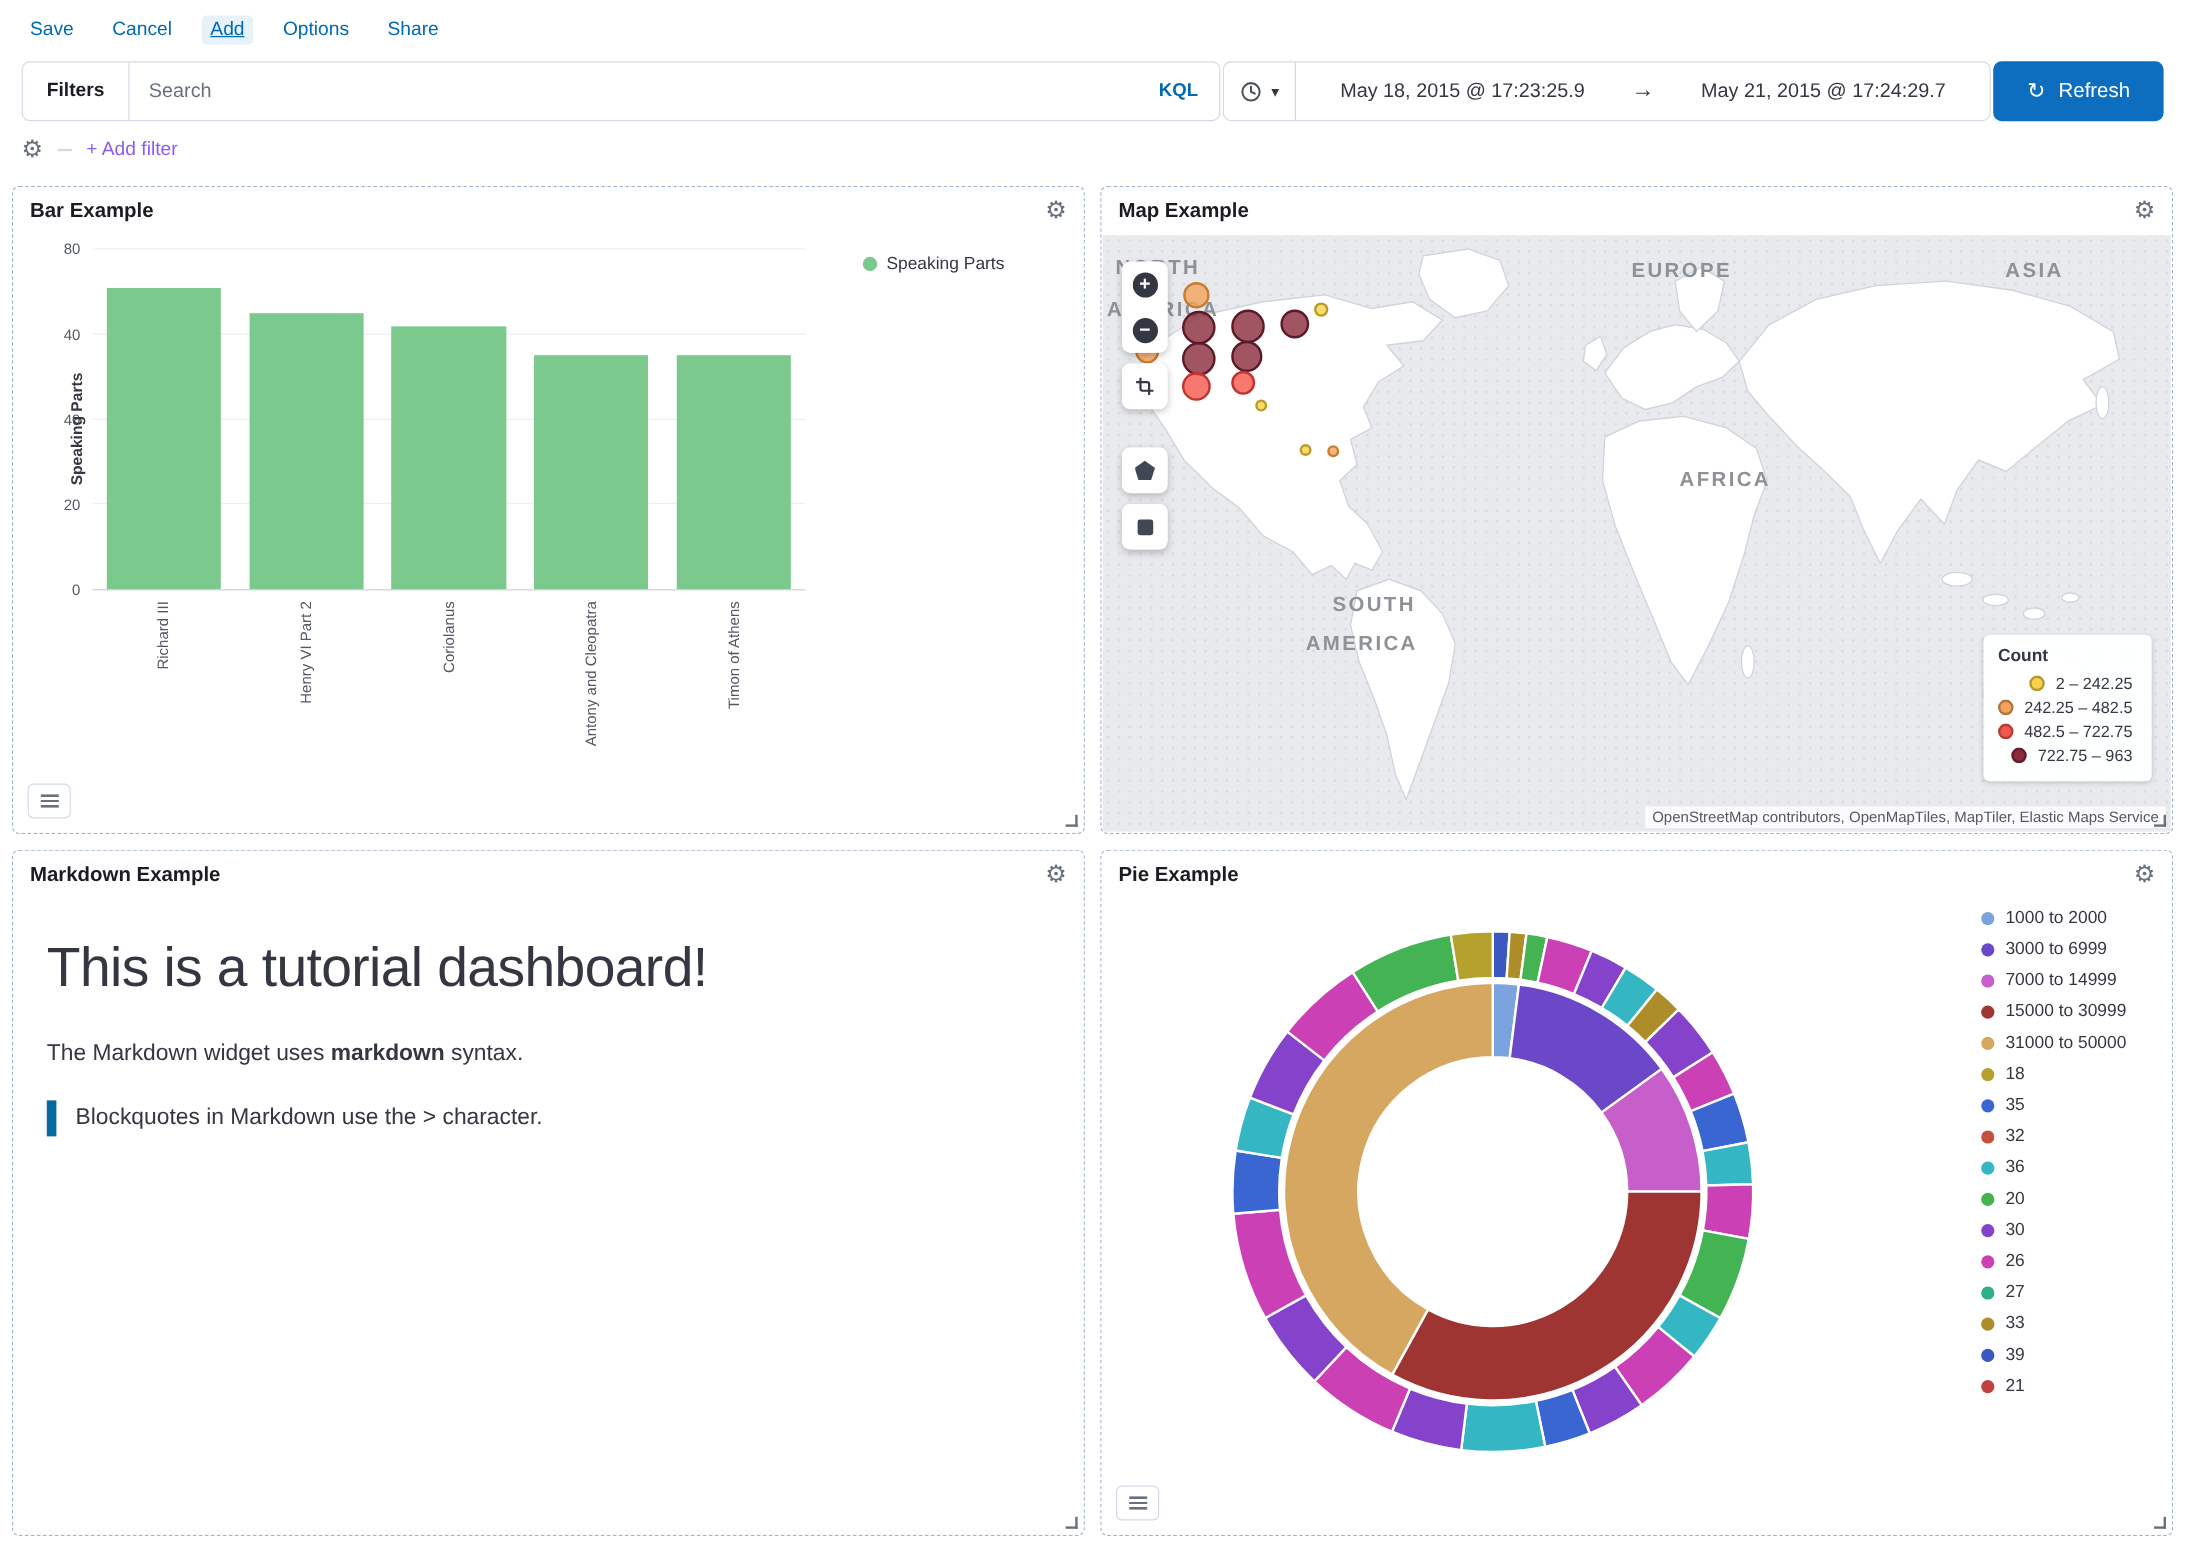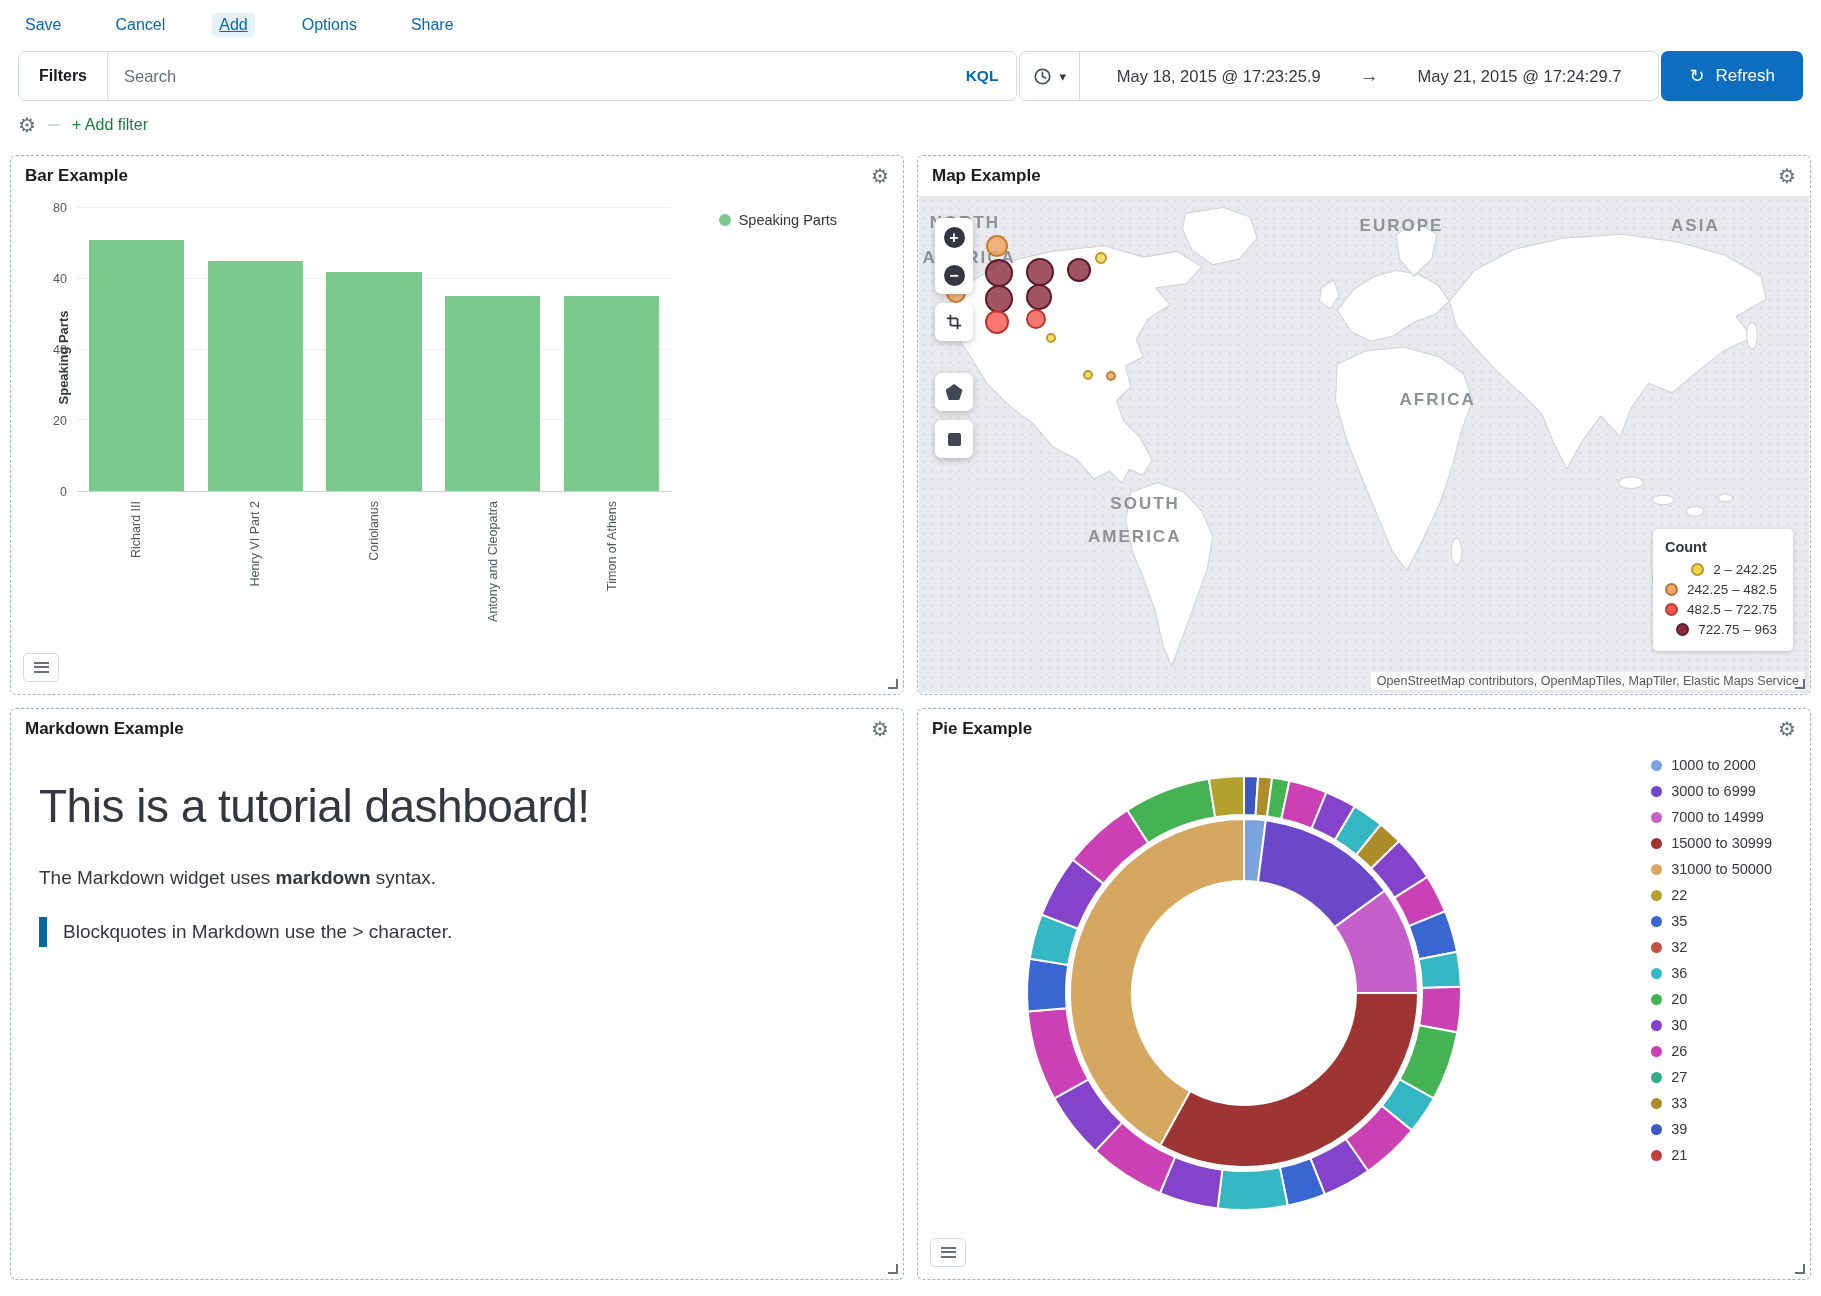--- a/index.html
+++ b/index.html
@@ -4,21 +4,21 @@
 <style>
   * { box-sizing: border-box; }
   html,body { margin:0; padding:0; overflow:hidden; }
   body {
     width:1821px; height:1296px;
     font-family:"Liberation Sans", sans-serif;
     background:#ffffff; color:#343741;
   }
 
   
-  .topnav { display:flex; gap:40px; padding:13px 18px 8px; align-items:flex-start; }
+  .topnav { display:flex; gap:18px; padding:13px 18px 8px; align-items:flex-start; }
   .topnav a { color:#006bb4; font-size:16px; font-weight:500; text-decoration:none; padding:3px 7px; border-radius:4px; cursor:pointer; }
   .topnav a.active { text-decoration:underline; background:#e6f1fa; }
 
   
   .querybar { display:flex; gap:2px; padding:6px 18px 2px; align-items:center; }
   .searchbox { flex:1; display:flex; align-items:center; border:1px solid #d3dae6; border-radius:7px; height:50px; background:#fff; }
   .filters-btn { font-family:inherit; font-weight:700; font-size:16px; color:#1a1c21; background:none; border:none; border-right:1px solid #d3dae6; padding:0 20px; height:100%; cursor:pointer; }
   .search-input { flex:1; border:none; outline:none; font-size:16.5px; padding:0 16px; color:#343741; font-family:inherit; background:transparent; }
   .search-input::placeholder { color:#69707d; }
   .kql-btn { color:#006bb4; font-size:15.5px; font-weight:600; background:none; border:none; padding:0 18px; cursor:pointer; font-family:inherit; }
@@ -27,21 +27,21 @@
   .chev { font-size:13px; color:#343741; }
   .dp-date { flex:1; text-align:center; font-size:16.5px; color:#343741; background:none; border:none; cursor:pointer; font-family:inherit; white-space:nowrap; }
   .dp-arrow { color:#343741; font-size:19px; padding:0 2px; }
   .refresh { display:flex; align-items:center; gap:11px; background:#0d6dbf; color:#fff; font-size:17px; font-weight:500; border:none; border-radius:7px; height:50px; padding:0 28px; cursor:pointer; font-family:inherit; }
   .refresh .ricon { font-size:18px; }
 
   
   .filterrow { display:flex; align-items:center; gap:12px; padding:12px 18px 6px; }
   .gear { color:#69707d; font-size:20px; line-height:1; cursor:pointer; user-select:none; }
   .fdash { width:12px; height:2px; background:#d3dae6; }
-  .addfilter { color:#15803d; font-size:16px; text-decoration:none; cursor:pointer; }
+  .addfilter { color:#8b5cf6; font-size:16px; text-decoration:none; cursor:pointer; }
 
   
   .grid { display:grid; grid-template-columns:1fr 1fr; grid-template-rows:540px 572px; gap:13px; margin:14px 10px 0; }
   .panel { position:relative; background:#fff; border:1px dashed #9fb1cc; border-radius:6px; overflow:hidden; }
   .panel header { display:flex; justify-content:space-between; align-items:center; padding:10px 14px 6px; position:relative; z-index:5; }
   .panel h2 { font-size:17px; font-weight:700; margin:0; color:#1a1c21; }
   .resize { position:absolute; right:5px; bottom:5px; width:10px; height:10px; border-right:2px solid #69707d; border-bottom:2px solid #69707d; cursor:nwse-resize; z-index:6; }
   .inspector { position:absolute; left:12px; bottom:12px; width:36px; height:29px; border:1px solid #d3dae6; border-radius:5px; background:#fff; display:flex; align-items:center; justify-content:center; cursor:pointer; z-index:6; }
   .hamb { width:15px; height:11px; background:repeating-linear-gradient(to bottom,#69707d 0 2px,transparent 2px 4.5px); }
 
@@ -453,21 +453,21 @@
           <div class="pl-row">
             <span class="pl-dot" style="background: rgb(158, 53, 51);"></span>
             <span>15000 to 30999</span>
           </div>
           <div class="pl-row">
             <span class="pl-dot" style="background: rgb(214, 167, 96);"></span>
             <span>31000 to 50000</span>
           </div>
           <div class="pl-row">
             <span class="pl-dot" style="background: rgb(181, 162, 46);"></span>
-            <span>22</span>
+            <span>18</span>
           </div>
           <div class="pl-row">
             <span class="pl-dot" style="background: rgb(58, 102, 209);"></span>
             <span>35</span>
           </div>
           <div class="pl-row">
             <span class="pl-dot" style="background: rgb(196, 80, 63);"></span>
             <span>32</span>
           </div>
           <div class="pl-row">

